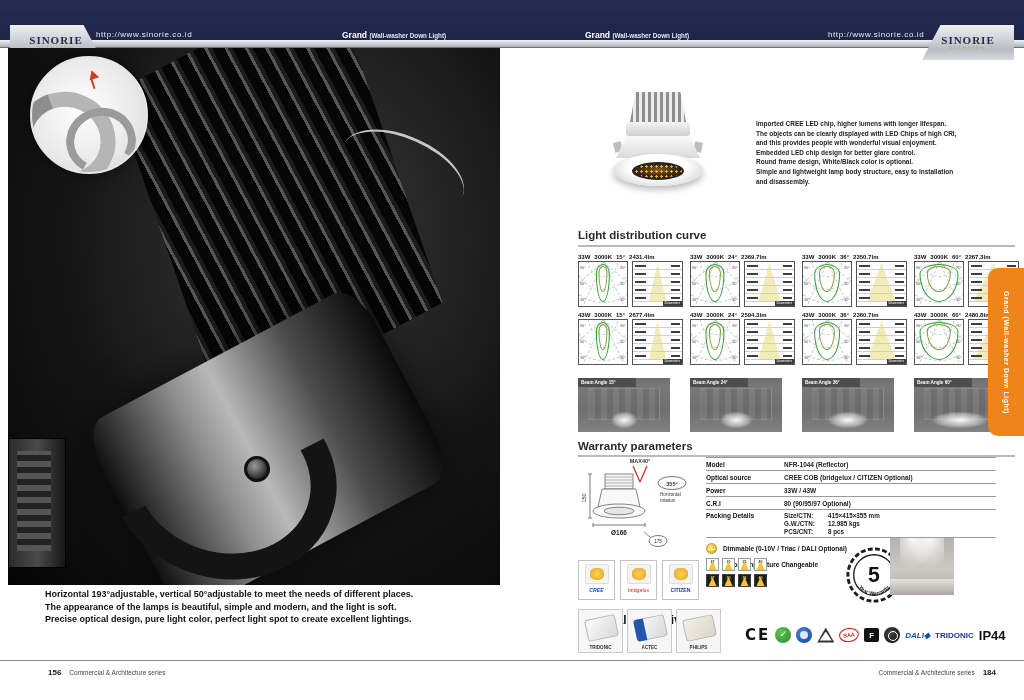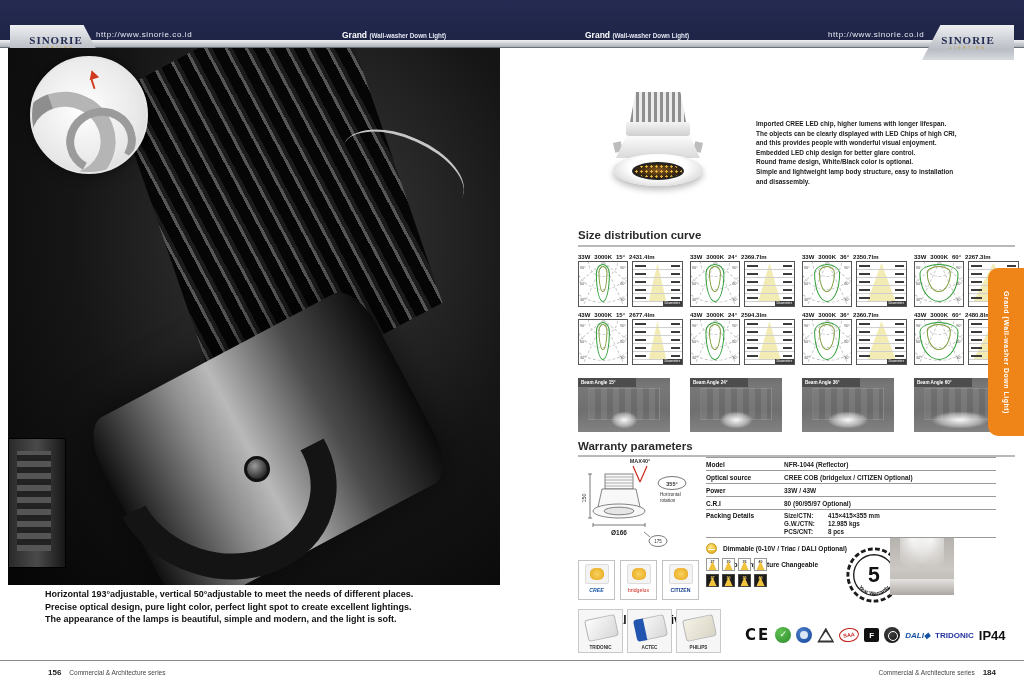--- a/index.html
+++ b/index.html
@@ -249,23 +249,23 @@
     <div class="inset-arrow"></div>
     <div class="inset-arrow-stem"></div>
   </div>
 </div>
 
 <div class="abs desc-block">
 
 
     <div class="desc-line">Horizontal 193°adjustable, vertical 50°adjustable to meet the needs of different places.</div>
 
+    <div class="desc-line">The appearance of the lamps is beautiful, simple and modern, and the light is soft.</div>
+
     <div class="desc-line">Precise optical design, pure light color, perfect light spot to create excellent lightings.</div>
-
-    <div class="desc-line">The appearance of the lamps is beautiful, simple and modern, and the light is soft.</div>
 
 </div>
 
 <div class="abs prod-photo">
   <div class="pp-fins"></div>
   <div class="pp-neck"></div>
   <div class="pp-clip" style="left:2px; transform:rotate(-14deg);"></div>
   <div class="pp-clip" style="right:2px; transform:rotate(14deg);"></div>
   <div class="pp-flare"></div>
   <div class="pp-rim"></div>
@@ -283,21 +283,21 @@
     <div class="intro-line">Embedded LED chip design for better glare control.</div>
 
     <div class="intro-line">Round frame design, White/Black color is optional.</div>
 
     <div class="intro-line">Simple and lightweight lamp body structure, easy to installation</div>
 
     <div class="intro-line">and disassembly.</div>
 
 </div>
 
-<div class="abs sec-title" style="left:578px; top:229px;">Size distribution curve</div>
+<div class="abs sec-title" style="left:578px; top:229px;">Light distribution curve</div>
 <div class="abs sec-rule" style="left:578px; top:245px; width:437px;"></div>
 
 <div class="abs ldc-grid">
 
     <div class="ldc-unit" style="--beam: 15;">
       <div class="ldc-head">
         <span>33W</span>
         <span>3000K</span>
         <span>15°</span>
         <span>2431.4lm</span>

